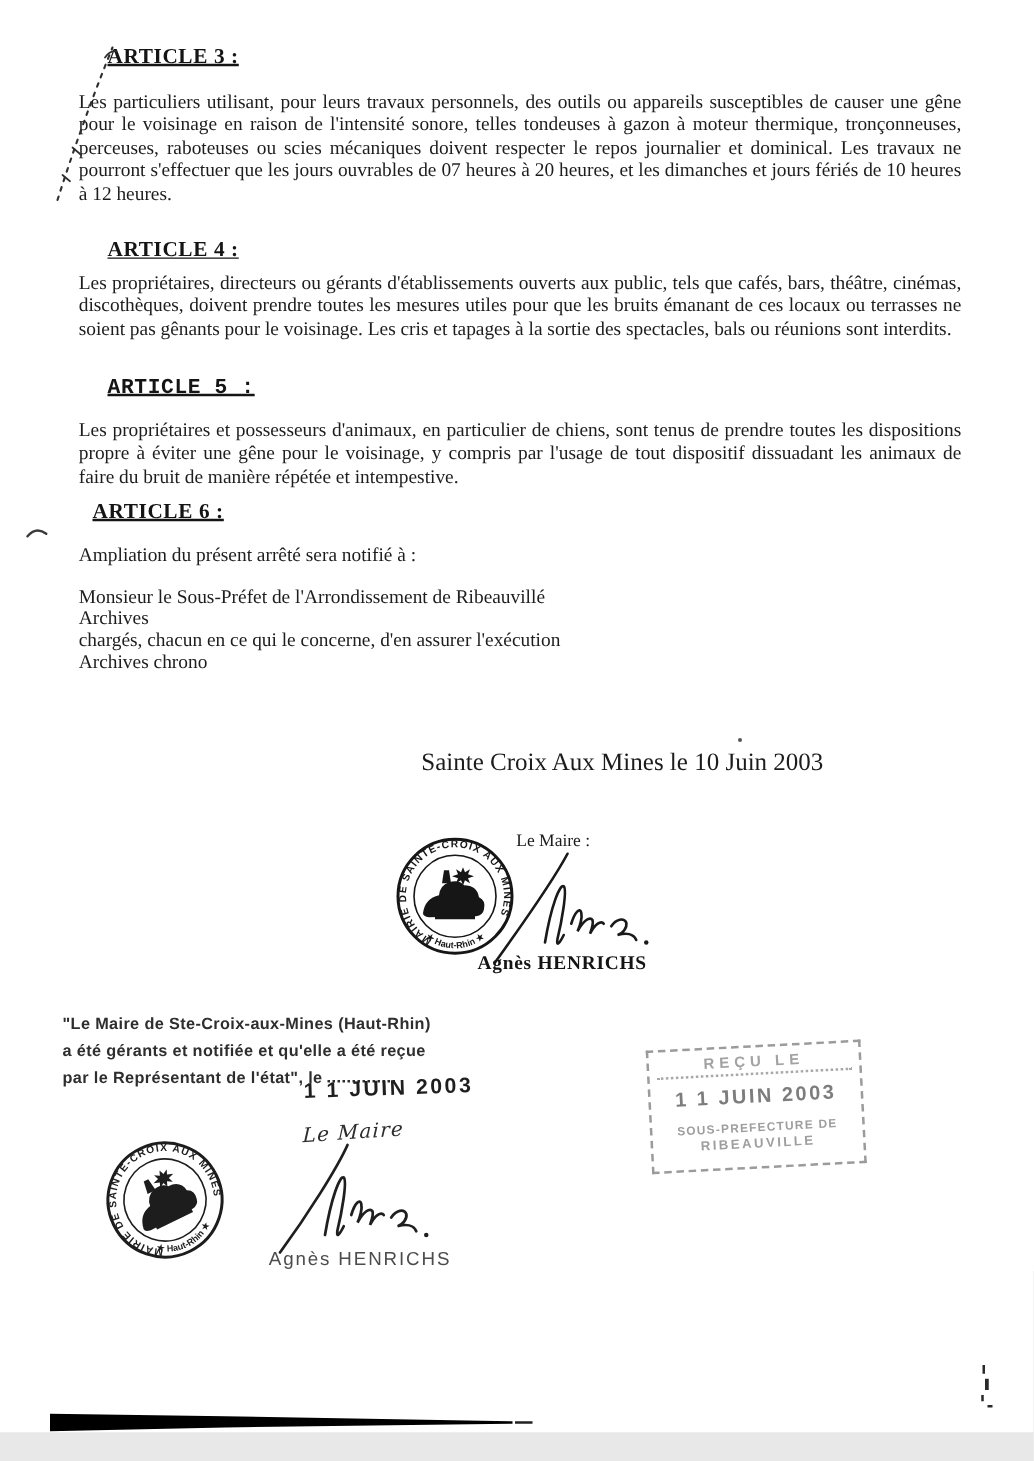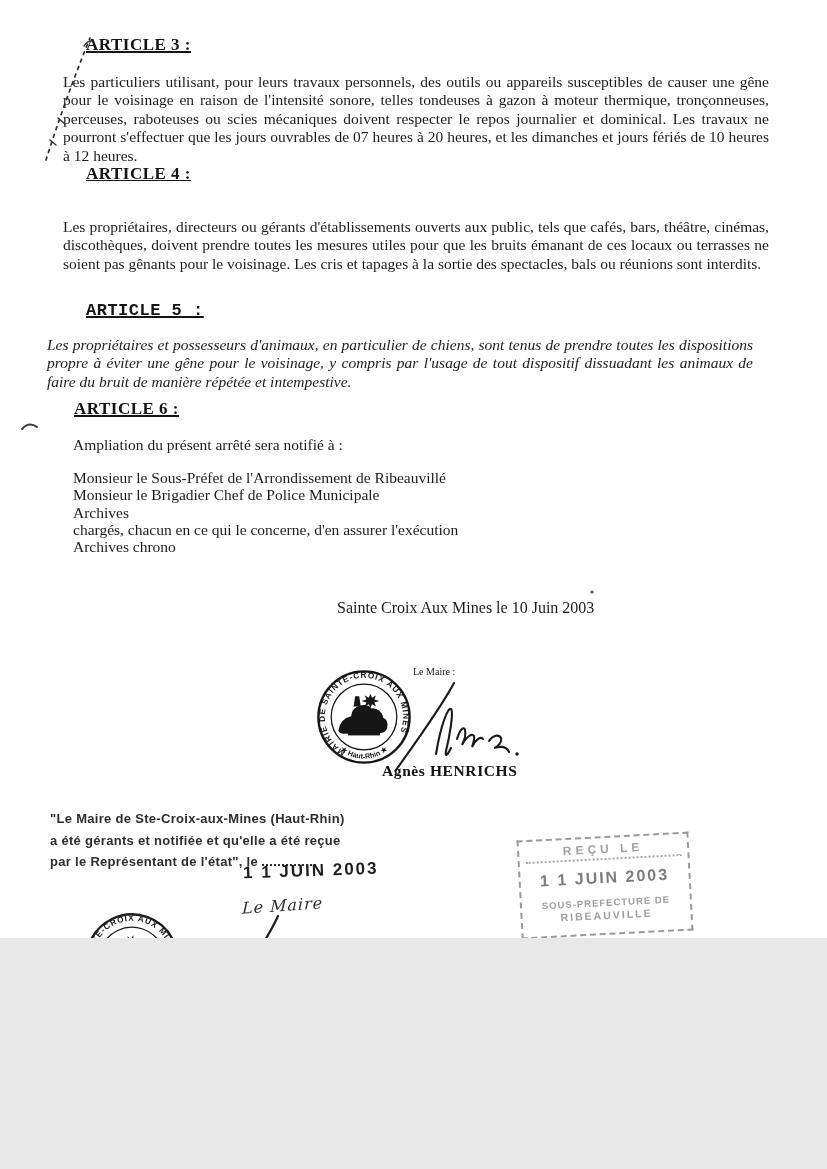--- a/index.html
+++ b/index.html
@@ -1,33 +1,33 @@
 <!DOCTYPE html>
 <html><head>
 <meta charset="utf-8">
 <style>
   html,body{margin:0;padding:0;background:#e8e8e8;}
   #page{
-    position:relative;width:827px;height:938px;background:#ffffff;
+    position:relative;width:827px;height:1146px;background:#ffffff;
     margin:0 auto;overflow:hidden;
     font-family:"Liberation Serif", serif;color:#1c1c1c;
   }
   .abs{position:absolute;}
   .article-heading{
     font-weight:bold;font-size:17px;letter-spacing:.5px;
     text-decoration:underline;text-decoration-thickness:2px;
     color:#141414;
   }
   .para{
     width:706px;font-size:15.5px;line-height:18.4px;text-align:justify;
     color:#1d1d1d;
   }
-  .list-line{font-size:15.5px;line-height:17.3px;color:#1d1d1d;margin-left:10px;}
-  .dateline{font-size:16px;color:#1c1c1c;}
-  .mayor-title{font-size:10px;color:#1c1c1c;}
+  .list-line{font-size:15.5px;line-height:17.3px;color:#1d1d1d;}
+  .dateline{font-size:20px;color:#1c1c1c;}
+  .mayor-title{font-size:14px;color:#1c1c1c;}
   .mayor-name{font-size:15.5px;font-weight:bold;letter-spacing:.6px;color:#141414;}
   .cert-block{
     font-family:"Liberation Sans", sans-serif;font-weight:bold;
     font-size:13px;line-height:21.6px;letter-spacing:.3px;color:#2e2e2e;
     width:300px;
   }
   .cert-dots{display:inline-block;width:54px;border-bottom:2px dotted #2e2e2e;height:10px;}
   .cert-date{
     font-family:"Liberation Sans", sans-serif;font-weight:bold;font-size:17px;
     letter-spacing:2px;color:#1f1f1f;transform:rotate(-2deg);
@@ -53,32 +53,31 @@
   svg text{font-family:"Liberation Sans", sans-serif;}
 </style>
 </head>
 <body>
 
 <div id="page">
 
   <div class="abs article-heading" style="left:86px;top:35px;">ARTICLE 3 :</div>
   <div class="abs para" style="left:63px;top:73px;">Les particuliers utilisant, pour leurs travaux personnels, des outils ou appareils susceptibles de causer une gêne pour le voisinage en raison de l'intensité sonore, telles tondeuses à gazon à moteur thermique, tronçonneuses, perceuses, raboteuses ou scies mécaniques doivent respecter le repos journalier et dominical. Les travaux ne pourront s'effectuer que les jours ouvrables de 07 heures à 20 heures, et les dimanches et jours fériés de 10 heures à 12 heures.</div>
 
-  <div class="abs article-heading" style="left:86px;top:164px;text-decoration:underline;">ARTICLE 4 :</div>
+  <div class="abs article-heading" style="left:86px;top:190px;text-decoration:underline;">ARTICLE 4 :</div>
   <div class="abs para" style="left:63px;top:218px;">Les propriétaires, directeurs ou gérants d'établissements ouverts aux public, tels que cafés, bars, théâtre, cinémas, discothèques, doivent prendre toutes les mesures utiles pour que les bruits émanant de ces locaux ou terrasses ne soient pas gênants pour le voisinage. Les cris et tapages à la sortie des spectacles, bals ou réunions sont interdits.</div>
 
   <div class="abs article-heading" style="left:86px;top:301px;font-family:Liberation Mono, monospace;">ARTICLE 5 :</div>
-  <div class="abs para" style="left:47px;top:336px;font-style:italic;">Les propriétaires et possesseurs d'animaux, en particulier de chiens, sont tenus de prendre toutes les dispositions propre à éviter une gêne pour le voisinage, y compris par l'usage de tout dispositif dissuadant les animaux de faire du bruit de manière répétée et intempestive.</div>
+  <div class="abs para" style="left:63px;top:336px;">Les propriétaires et possesseurs d'animaux, en particulier de chiens, sont tenus de prendre toutes les dispositions propre à éviter une gêne pour le voisinage, y compris par l'usage de tout dispositif dissuadant les animaux de faire du bruit de manière répétée et intempestive.</div>
 
   <div class="abs article-heading" style="left:74px;top:399px;">ARTICLE 6 :</div>
   <div class="abs list-line" style="left:63px;top:436px;">Ampliation du présent arrêté sera notifié à :</div>
 
   <div class="abs" style="left:63px;top:469px;font-family:Liberation Serif, serif;">
     <div class="list-line">Monsieur le Sous-Préfet de l'Arrondissement de Ribeauvillé</div>
-    <div class="list-line">Monsieur le Brigadier Chef de Police Municipale</div>
     <div class="list-line">Archives</div>
     <div class="list-line">chargés, chacun en ce qui le concerne, d'en assurer l'exécution</div>
     <div class="list-line">Archives chrono</div>
   </div>
 
   <div class="abs dateline" style="left:337px;top:599px;">Sainte Croix Aux Mines le 10 Juin 2003</div>
 
   <div class="abs mayor-title" style="left:413px;top:666px;">Le Maire :</div>
 
   <div class="abs" style="left:316px;top:669px;width:96px;height:96px;">

